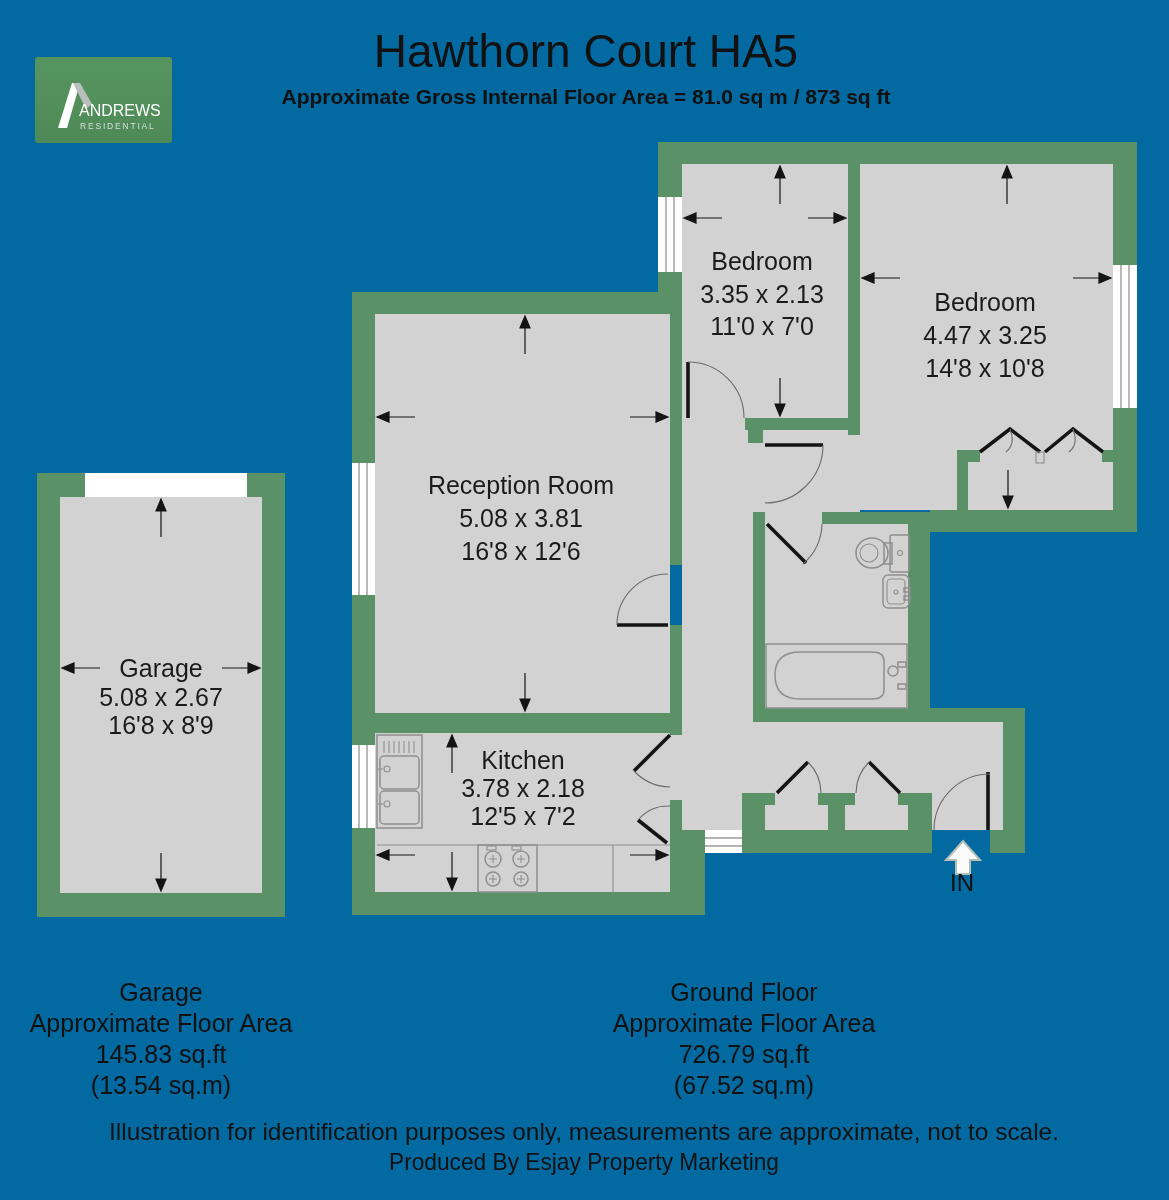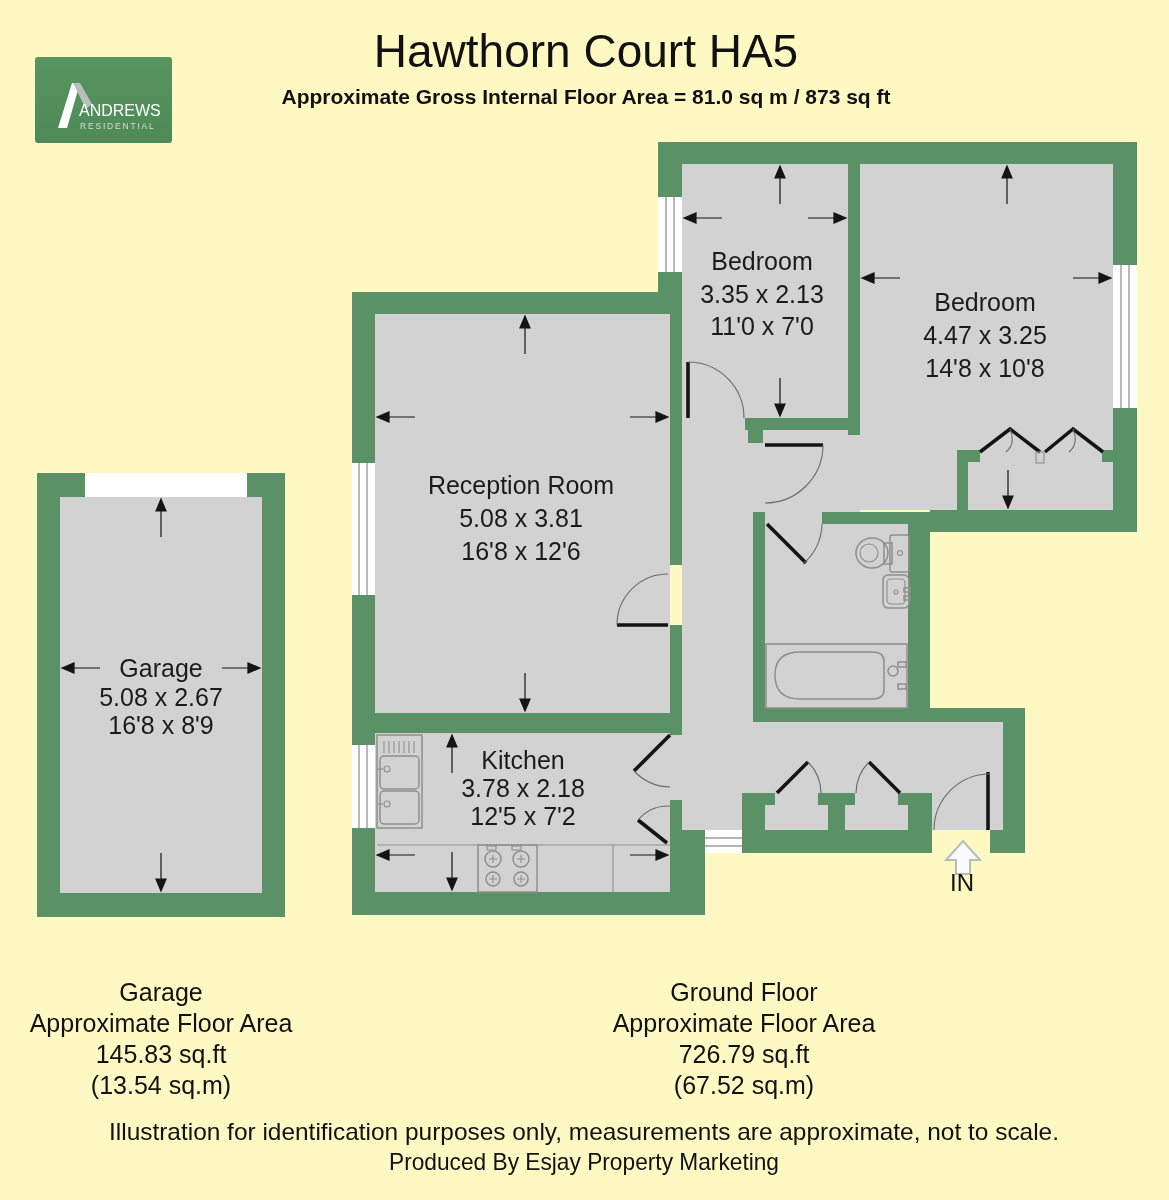--- a/index.html
+++ b/index.html
@@ -1,16 +1,16 @@
 <!DOCTYPE html>
 <html><head>
 <meta charset="utf-8">
 <style>
   html,body{margin:0;padding:0;background:#ffffff;}
-  .page{position:relative;width:1169px;height:1200px;background:#fef9c3;overflow:hidden;}
+  .page{position:relative;width:1169px;height:1200px;background:#0369a1;overflow:hidden;}
   svg{display:block;}
   .wall{fill:#5b9167;}
   .floor{fill:#d2d2d2;}
   .win{fill:#ffffff;}
   .winline{stroke:#9c9c9c;stroke-width:1.4;fill:none;}
   .leaf{stroke:#141414;stroke-width:3.6;fill:none;}
   .arc{fill:none;stroke:#6b6b6b;stroke-width:1.1;}
   .fixn{fill:none;stroke:#8f8f8f;stroke-width:1.5;}
   .fixl{fill:none;stroke:#8f8f8f;stroke-width:1.1;}
   .dim{fill:#141414;stroke:#141414;stroke-width:1.2;}

